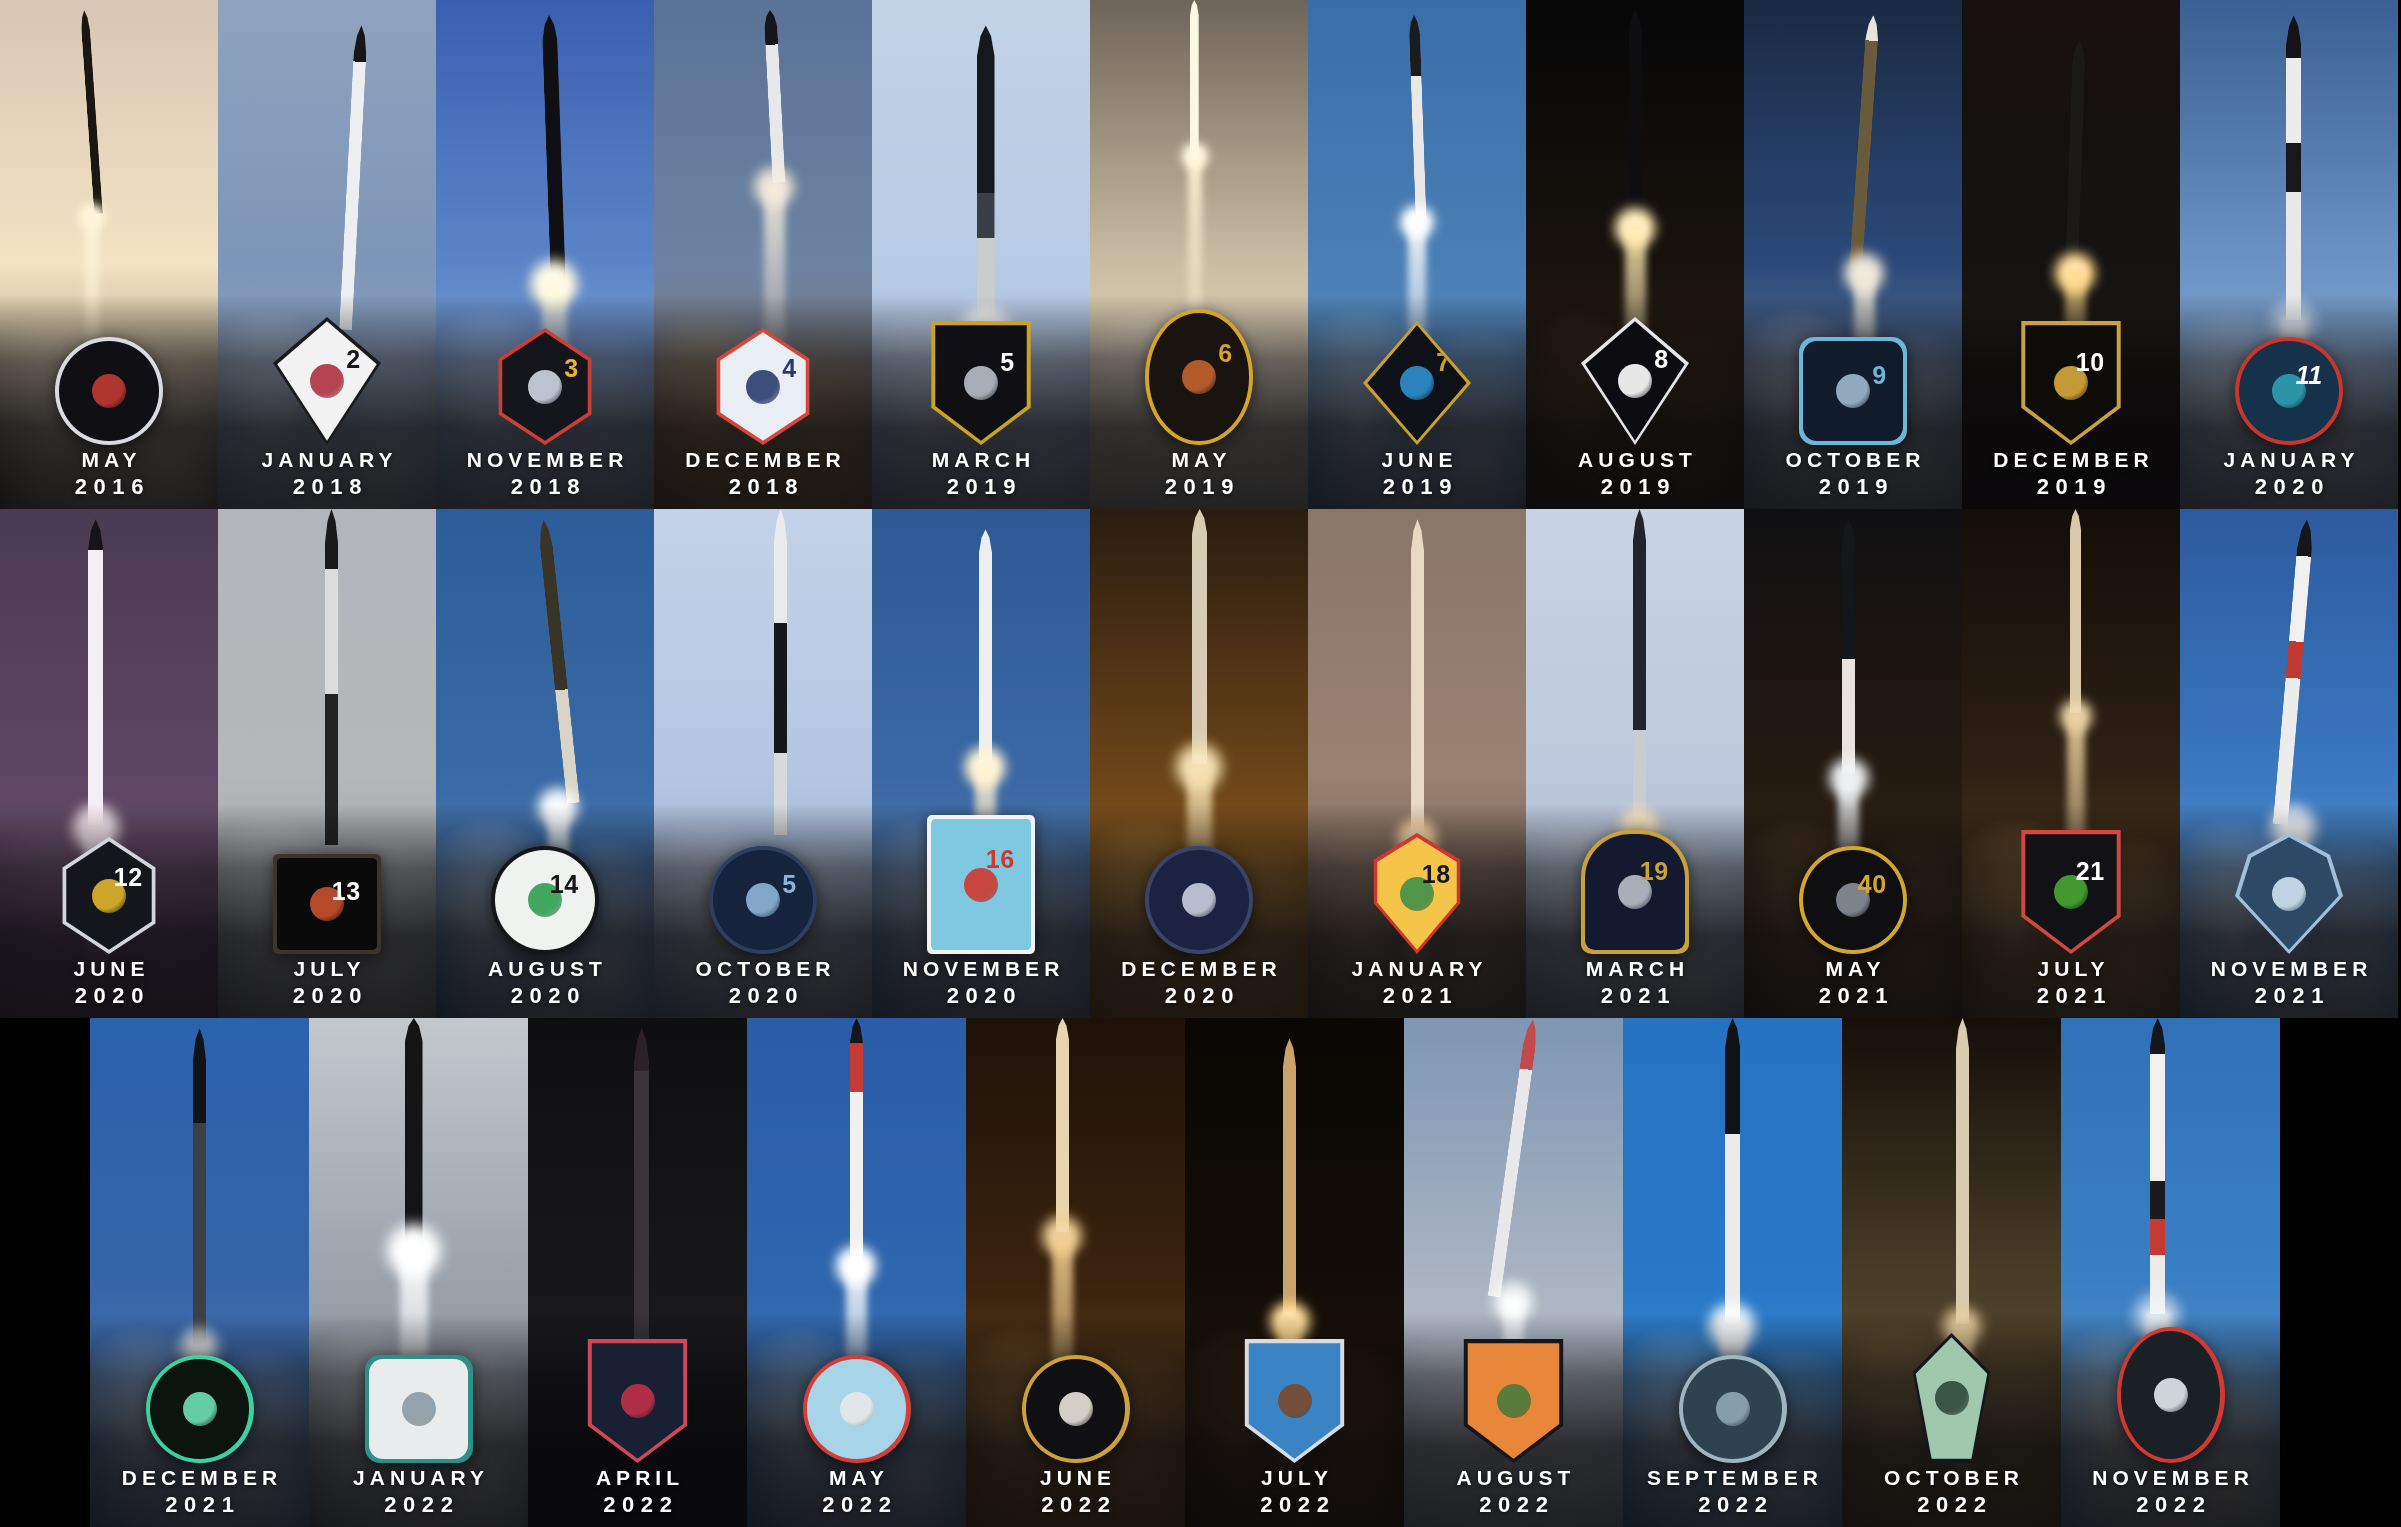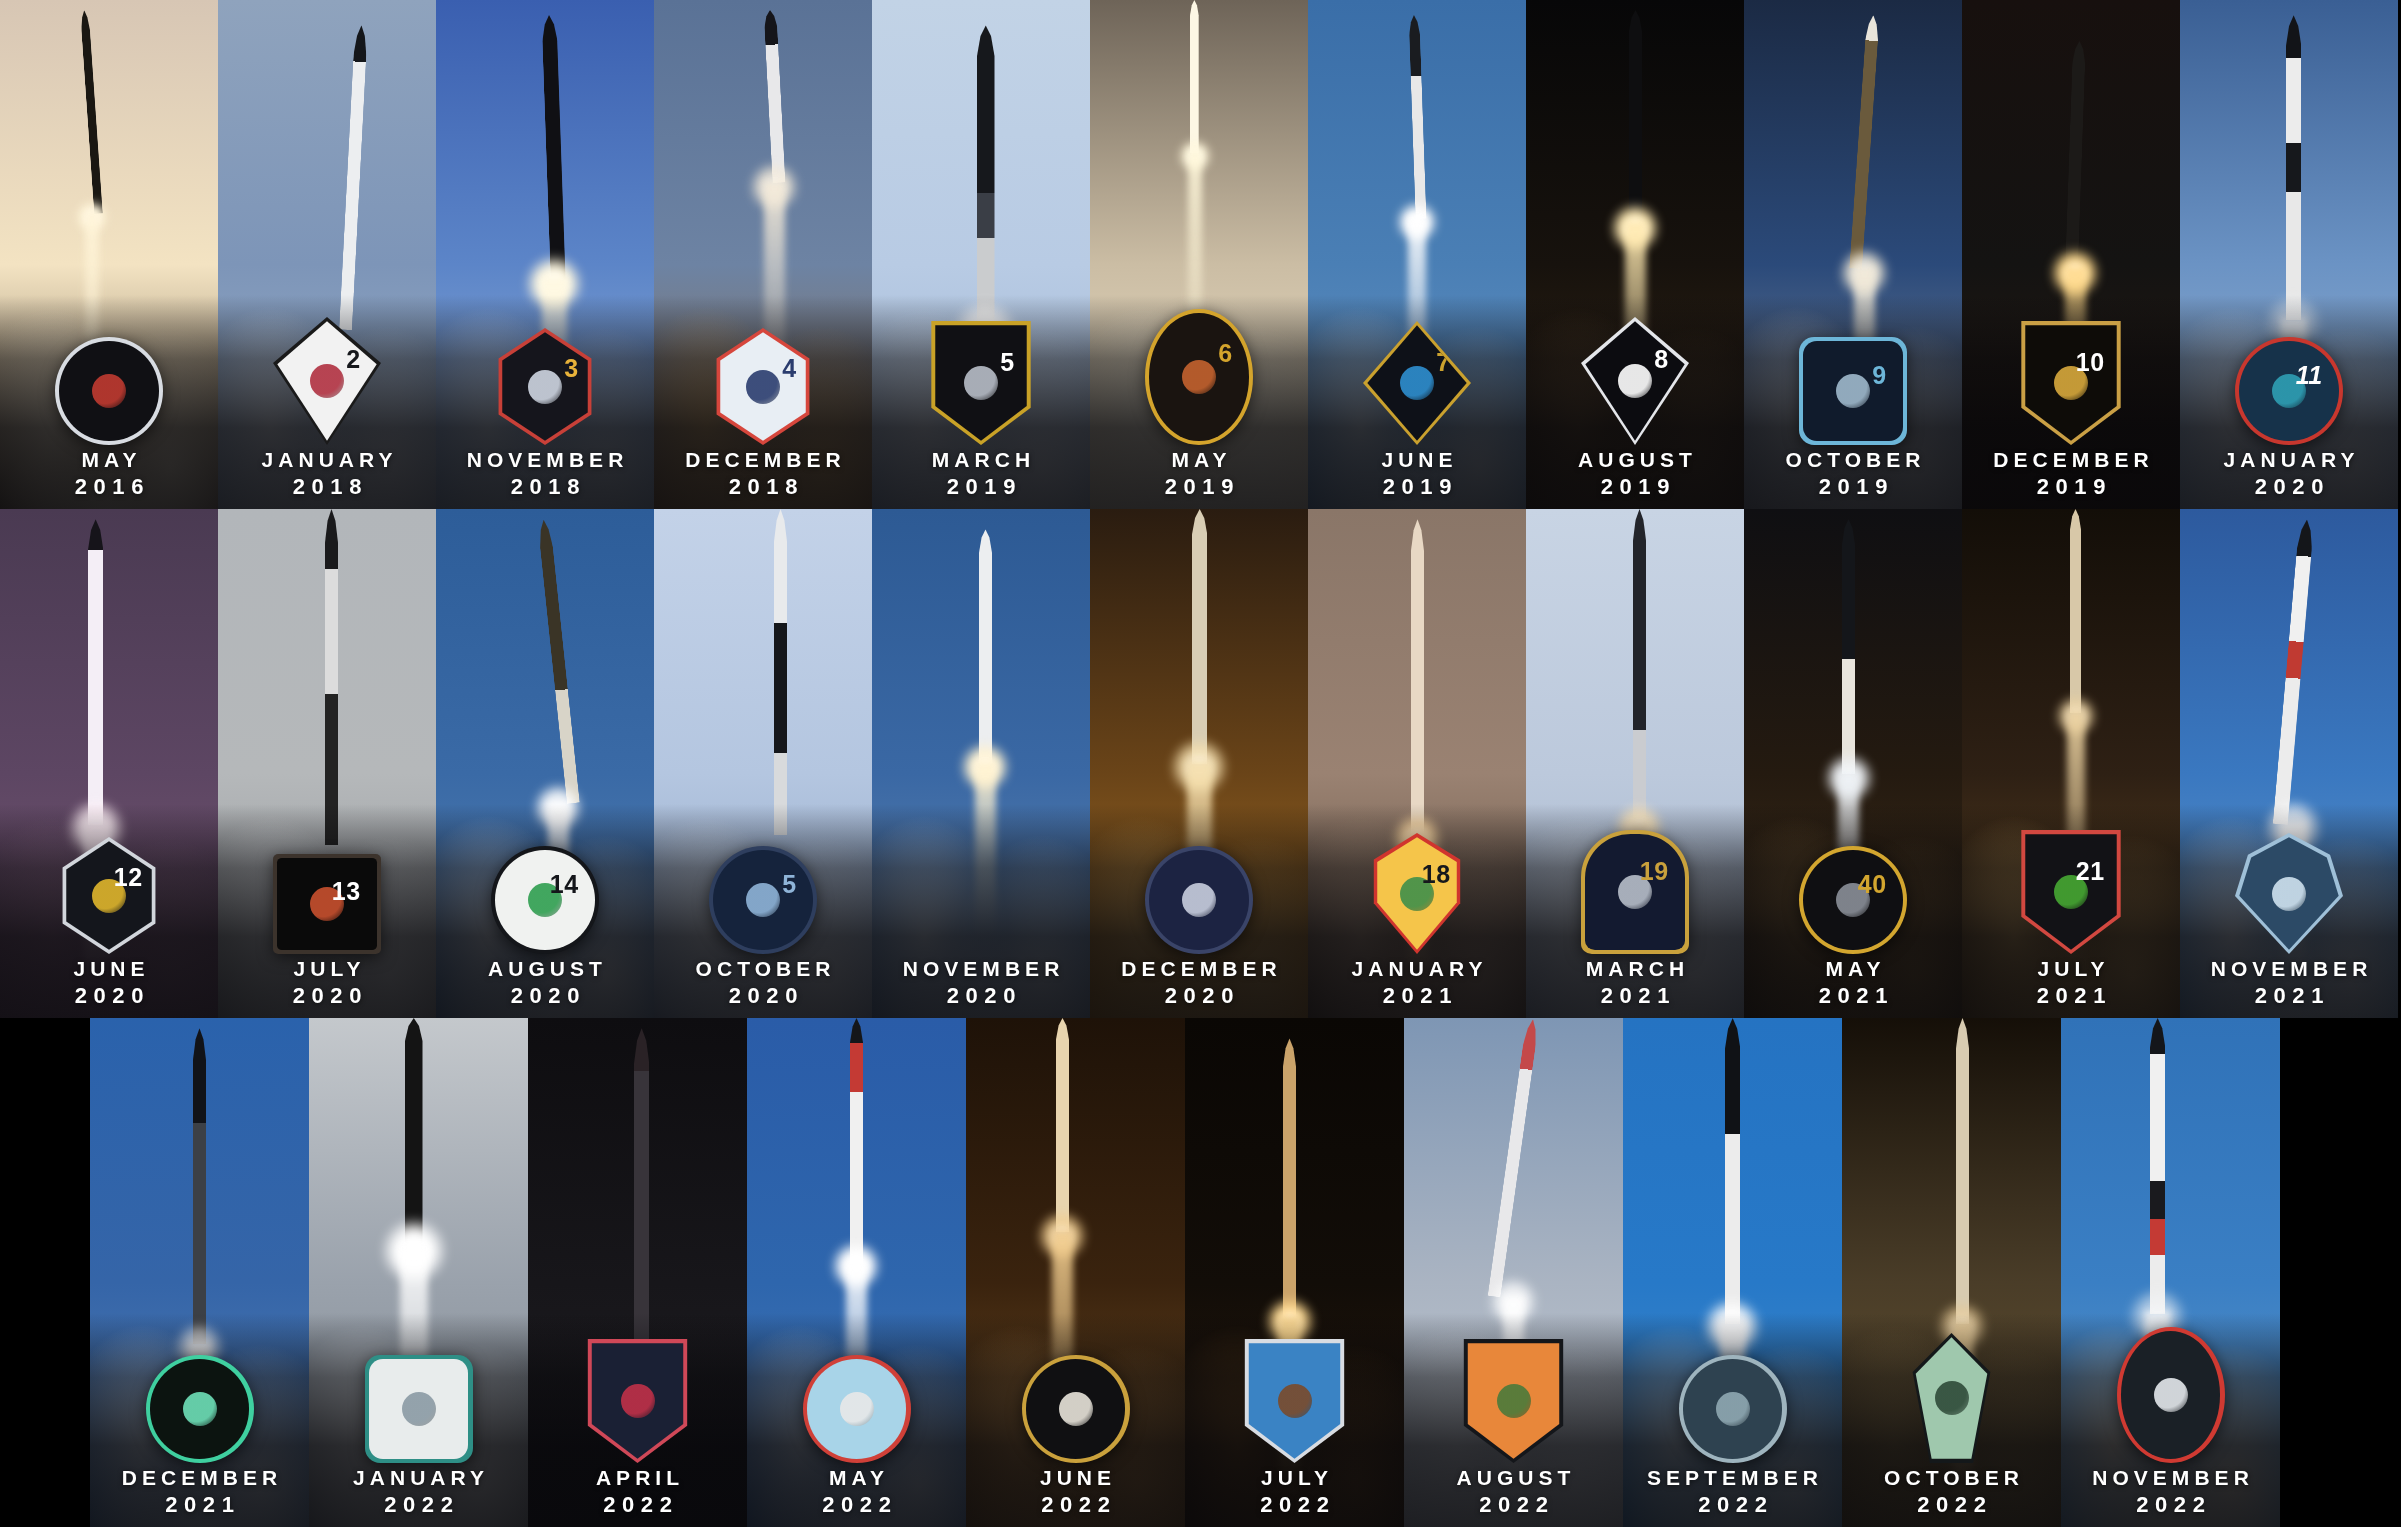--- a/index.html
+++ b/index.html
@@ -332,20 +332,26 @@
     </div>
   </div>
       <div class="cell">
     <div class="photo" style="background: linear-gradient(rgb(45, 90, 148) 0%, rgb(58, 104, 164) 52%, rgb(106, 140, 180) 100%);">
           <div class="clouds" style="background: radial-gradient(55% 34% at 24% 84%, rgb(208, 220, 234) 0%, rgba(255, 255, 255, 0) 70%), radial-gradient(60% 40% at 78% 92%, rgb(208, 220, 234) 0%, rgba(255, 255, 255, 0) 70%), radial-gradient(75% 28% at 50% 103%, rgb(208, 220, 234) 0%, rgba(255, 255, 255, 0) 72%);"></div>
           <div class="rocket" style="width: 13px; height: 234px; left: 107px; top: 20.4px; background: linear-gradient(rgb(236, 238, 240) 0%, rgb(236, 238, 240) 100%);"></div>
           <div class="plume-glow" style="width: 72px; height: 72px; left: 77px; top: 222px; background: radial-gradient(circle closest-side, rgb(255, 255, 255) 0%, rgb(255, 242, 208) 38%, rgba(0, 0, 0, 0) 72%); opacity: 1;"></div>
           <div class="plume-col" style="width: 21px; left: 103px; top: 252px; height: 183px; background: linear-gradient(rgb(255, 242, 208) 0%, rgba(0, 0, 0, 0) 100%);"></div>
         </div>
     <div class="band">
+      <div class="patch" style="width: 108px; height: 139px; background: rgb(242, 242, 242); border-radius: 4%;">
+        <div class="patch-core" style="background: rgb(126, 200, 224); border-radius: 4%;">
+          <div class="patch-emblem" style="background: radial-gradient(circle at 38% 35%, rgb(208, 56, 46) 0%, rgb(208, 56, 46) 58%, rgba(0, 0, 0, 0.35) 100%);"></div>
+          <span class="patch-num" style="color: rgb(208, 56, 46);">16</span>
+        </div>
+      </div>
       <div class="date">
         <span class="month">NOVEMBER</span>
         <span class="year">2020</span>
       </div>
     </div>
   </div>
       <div class="cell">
     <div class="photo" style="background: linear-gradient(rgb(42, 28, 16) 0%, rgb(106, 68, 24) 52%, rgb(176, 120, 40) 100%);">
           <div class="clouds" style="background: radial-gradient(55% 34% at 24% 84%, rgb(202, 160, 90) 0%, rgba(255, 255, 255, 0) 70%), radial-gradient(60% 40% at 78% 92%, rgb(202, 160, 90) 0%, rgba(255, 255, 255, 0) 70%), radial-gradient(75% 28% at 50% 103%, rgb(202, 160, 90) 0%, rgba(255, 255, 255, 0) 72%);"></div>
           <div class="rocket" style="width: 15.3px; height: 255px; left: 102px; top: 0px; background: linear-gradient(rgb(216, 205, 180) 0%, rgb(216, 205, 180) 100%);"></div>

